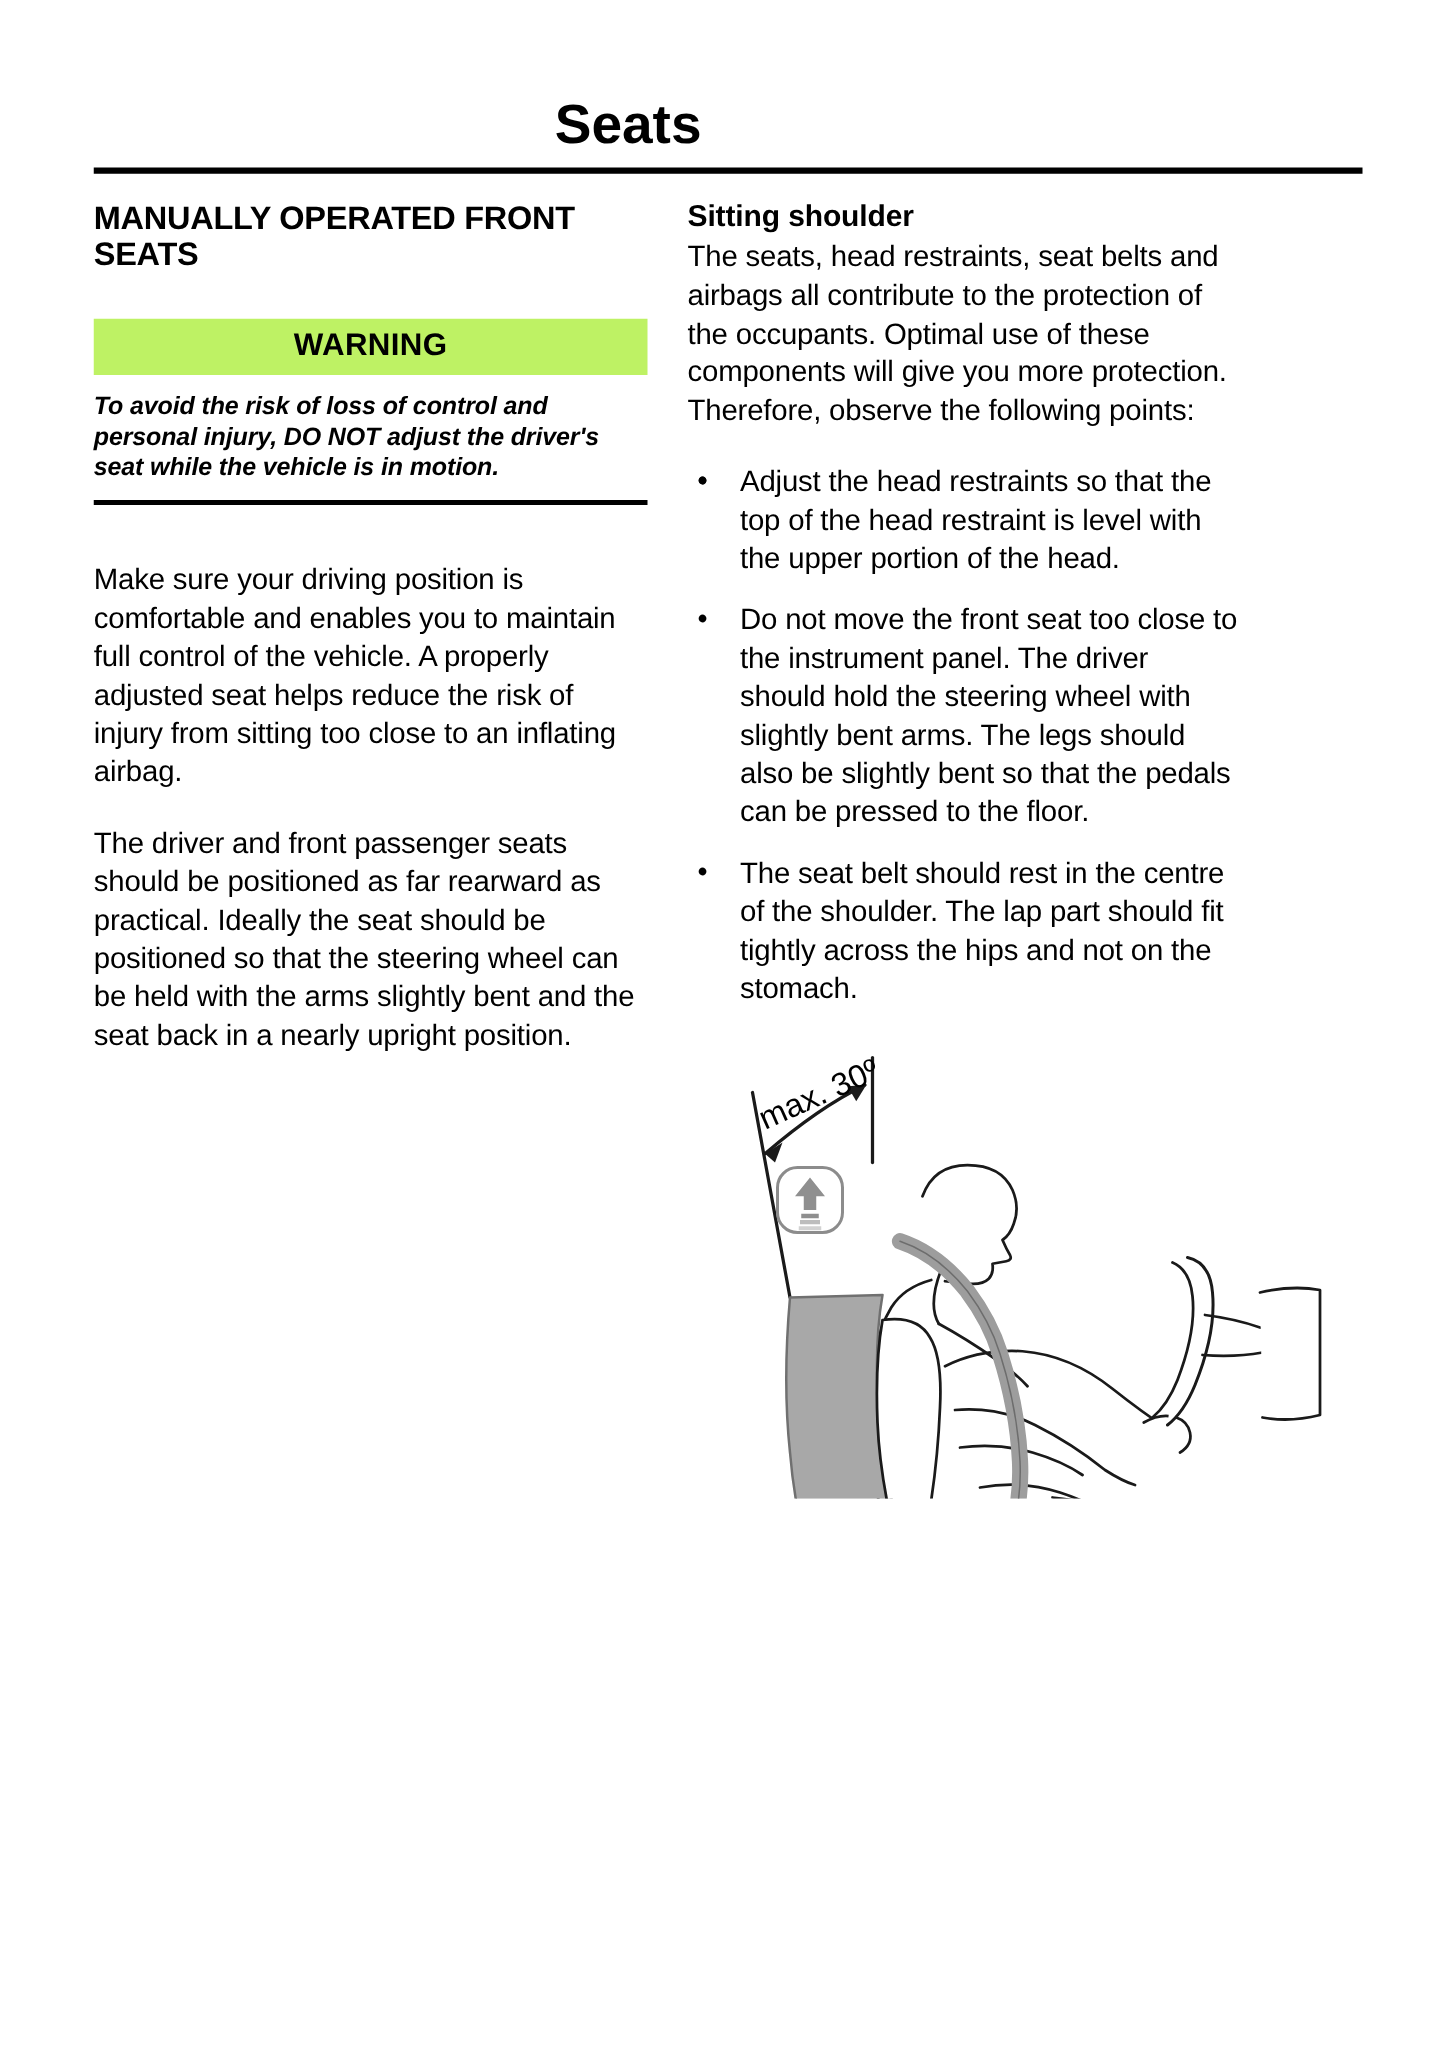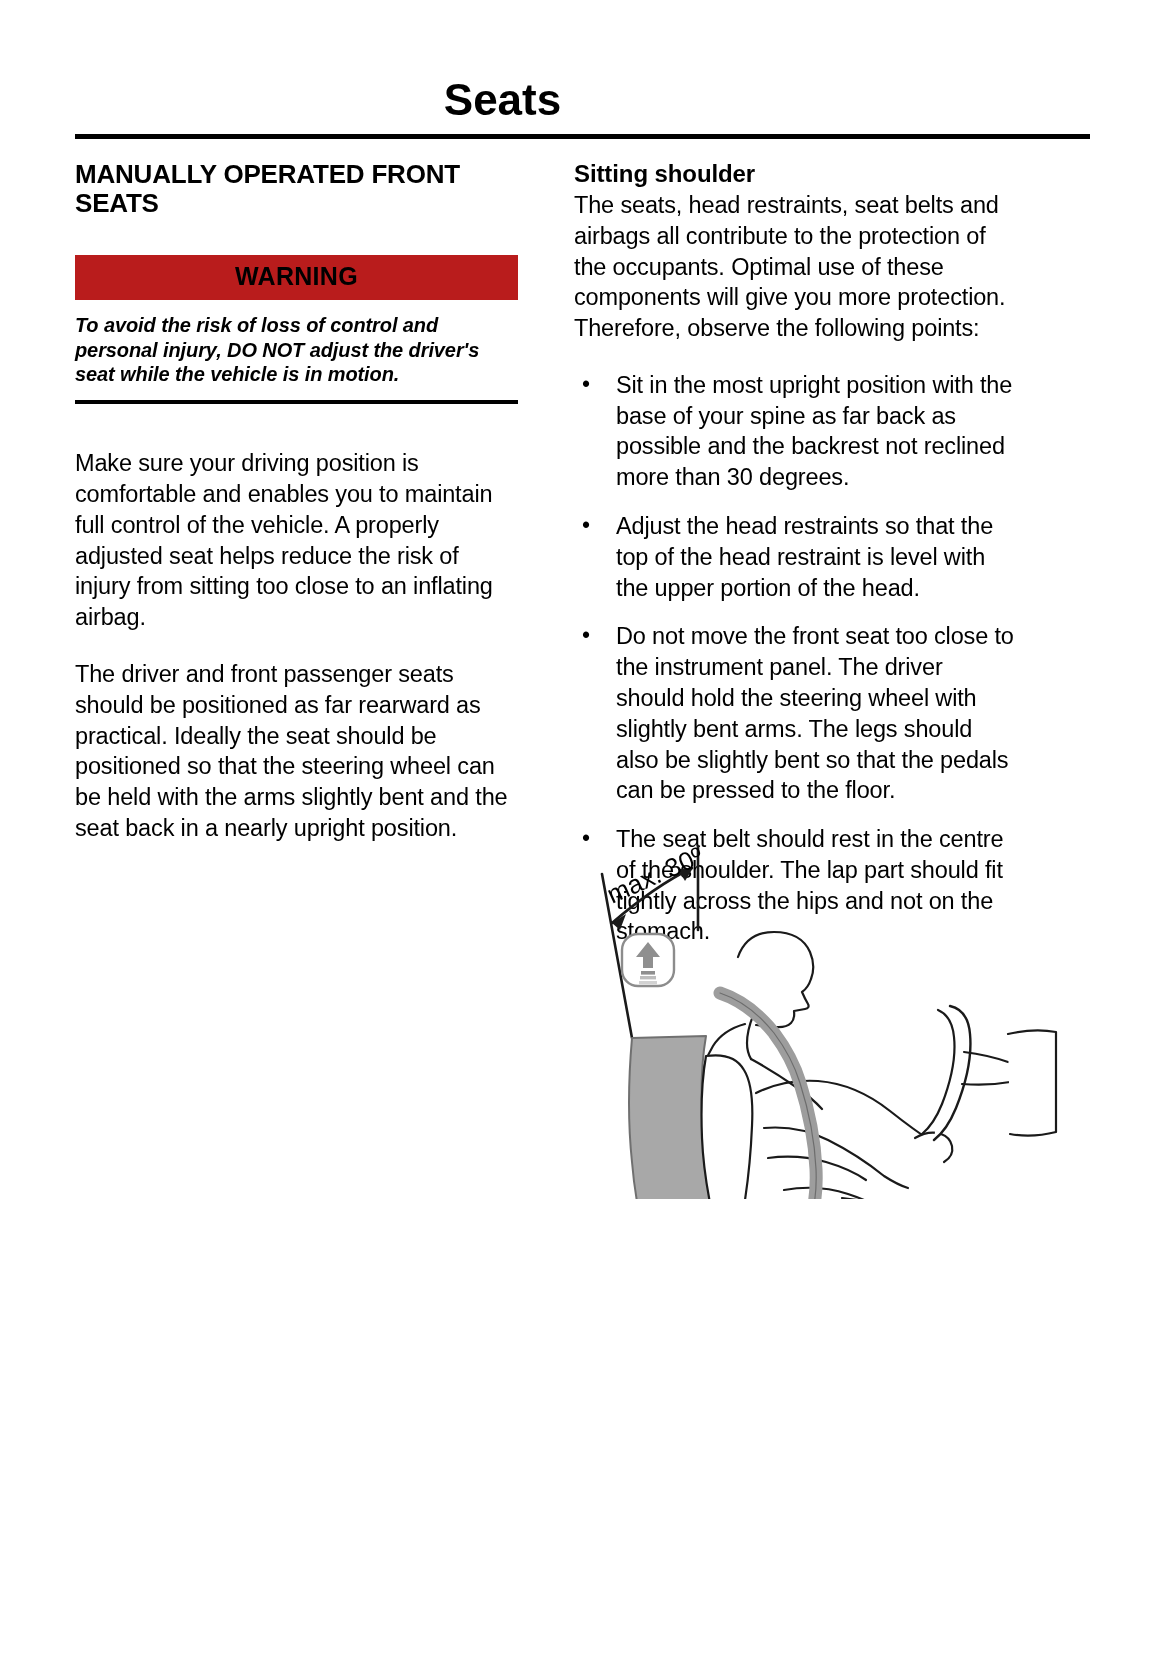--- a/index.html
+++ b/index.html
@@ -40,37 +40,37 @@
     width: 100%;
   }
 
   
   .columns {
     position: absolute;
     left: 75px;
     top: 160px;
     width: 1015px;
     display: flex;
-    gap: 56px;
+    gap: 32px;
   }
   .col-left  { width: 443px; }
   .col-right { width: 443px; }
 
   h2.section-title {
     font-size: 26px;
     font-weight: bold;
     margin: 0 0 0 0;
     letter-spacing: -0.2px;
     line-height: 1.1;
   }
 
   
   .warning-wrap { margin-top: 38px; }
   .warning-bar {
-    background: #b91c1c;
+    background: #bef264;
     text-align: center;
     font-size: 25px;
     font-weight: bold;
     padding: 7px 0 9px 0;
     letter-spacing: 0.3px;
   }
   .warning-body {
     font-size: 20px;
     font-weight: bold;
     font-style: italic;
@@ -180,21 +180,20 @@
 
     <div class="col-right">
 
       <h3 class="sub-title">Sitting shoulder</h3>
 
       <p class="body-text right-intro">The seats, head restraints, seat belts and airbags all contribute to the protection of the occupants. Optimal use of these components will give you more protection. Therefore, observe the following points:</p>
 
       <ul class="bullets">
         <li>
           <span class="bullet-dot">•</span>
-          <span>Sit in the most upright position with the base of your spine as far back as possible and the backrest not reclined more than 30 degrees.</span>
         </li>
         <li>
           <span class="bullet-dot">•</span>
           <span>Adjust the head restraints so that the top of the head restraint is level with the upper portion of the head.</span>
         </li>
         <li>
           <span class="bullet-dot">•</span>
           <span>Do not move the front seat too close to the instrument panel. The driver should hold the steering wheel with slightly bent arms. The legs should also be slightly bent so that the pedals can be pressed to the floor.</span>
         </li>
         <li>

